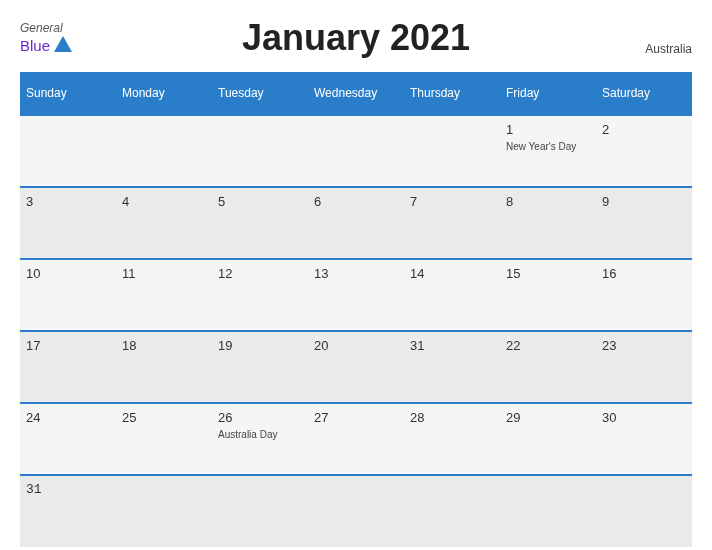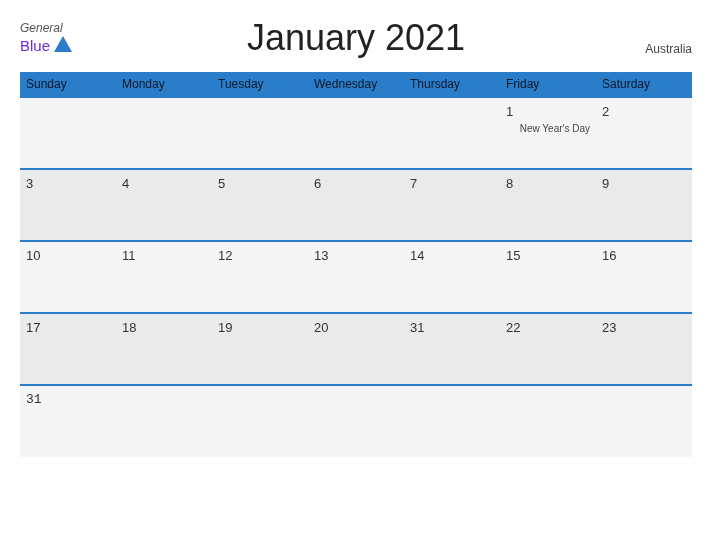--- a/index.html
+++ b/index.html
@@ -20,21 +20,21 @@
     
     .header {
       display: flex;
       align-items: flex-end;
       justify-content: space-between;
       margin-bottom: 16px;
     }
     .calendar-title {
       text-align: center;
       font-size: 36px;
-      font-weight: normal;
+      font-weight: bold;
       color: #222;
       flex: 1;
       line-height: 1;
       padding-top: 2px;
     }
     .country-label {
       font-size: 12px;
       color: #444;
       padding-top: 6px;
       min-width: 80px;
@@ -43,24 +43,24 @@
     
     .calendar-table {
       width: 100%;
       border-collapse: collapse;
       margin-top: 2px;
     }
     .calendar-table thead tr {
       background: #2a7dc9;
     }
     .calendar-table thead th {
-      color: #0f172a;
+      color: #ffffff;
       font-size: 12px;
       font-weight: normal;
-      padding: 5px 6px;
+      padding: 14px 6px;
       text-align: left;
       border: none;
       width: 14.28%;
     }
     .calendar-table tbody tr {
       border-top: 2px solid #2a7dc9;
     }
     .calendar-table tbody td {
       width: 14.28%;
       vertical-align: top;
@@ -80,21 +80,20 @@
       font-size: 13px;
       color: #333;
       line-height: 1.4;
     }
     .day-event {
       display: block;
       font-size: 10px;
       color: #444;
       margin-top: 1px;
       line-height: 1.3;
-      text-align: right;
     }
     .logo-wrapper {
       display: flex;
       align-items: center;
       min-width: 80px;
     }
     .logo-text {
       display: flex;
       flex-direction: column;
       line-height: 1;
@@ -240,20 +239,44 @@
           <td>
             <span class="day-number">31</span>
           </td>
           <td>
             <span class="day-number">22</span>
           </td>
           <td>
             <span class="day-number">23</span>
           </td>
         </tr>
+        <tr>
+          <td>
+            <span class="day-number">24</span>
+          </td>
+          <td>
+            <span class="day-number">25</span>
+          </td>
+          <td>
+            <span class="day-number">26</span>
+            <span class="day-event">Australia Day</span>
+          </td>
+          <td>
+            <span class="day-number">27</span>
+          </td>
+          <td>
+            <span class="day-number">28</span>
+          </td>
+          <td>
+            <span class="day-number">29</span>
+          </td>
+          <td>
+            <span class="day-number">30</span>
+          </td>
+        </tr>
         <tr class="last-row">
           <td>
             <span class="day-number">31</span>
           </td>
           <td></td>
           <td></td>
           <td></td>
           <td></td>
           <td></td>
           <td></td>

